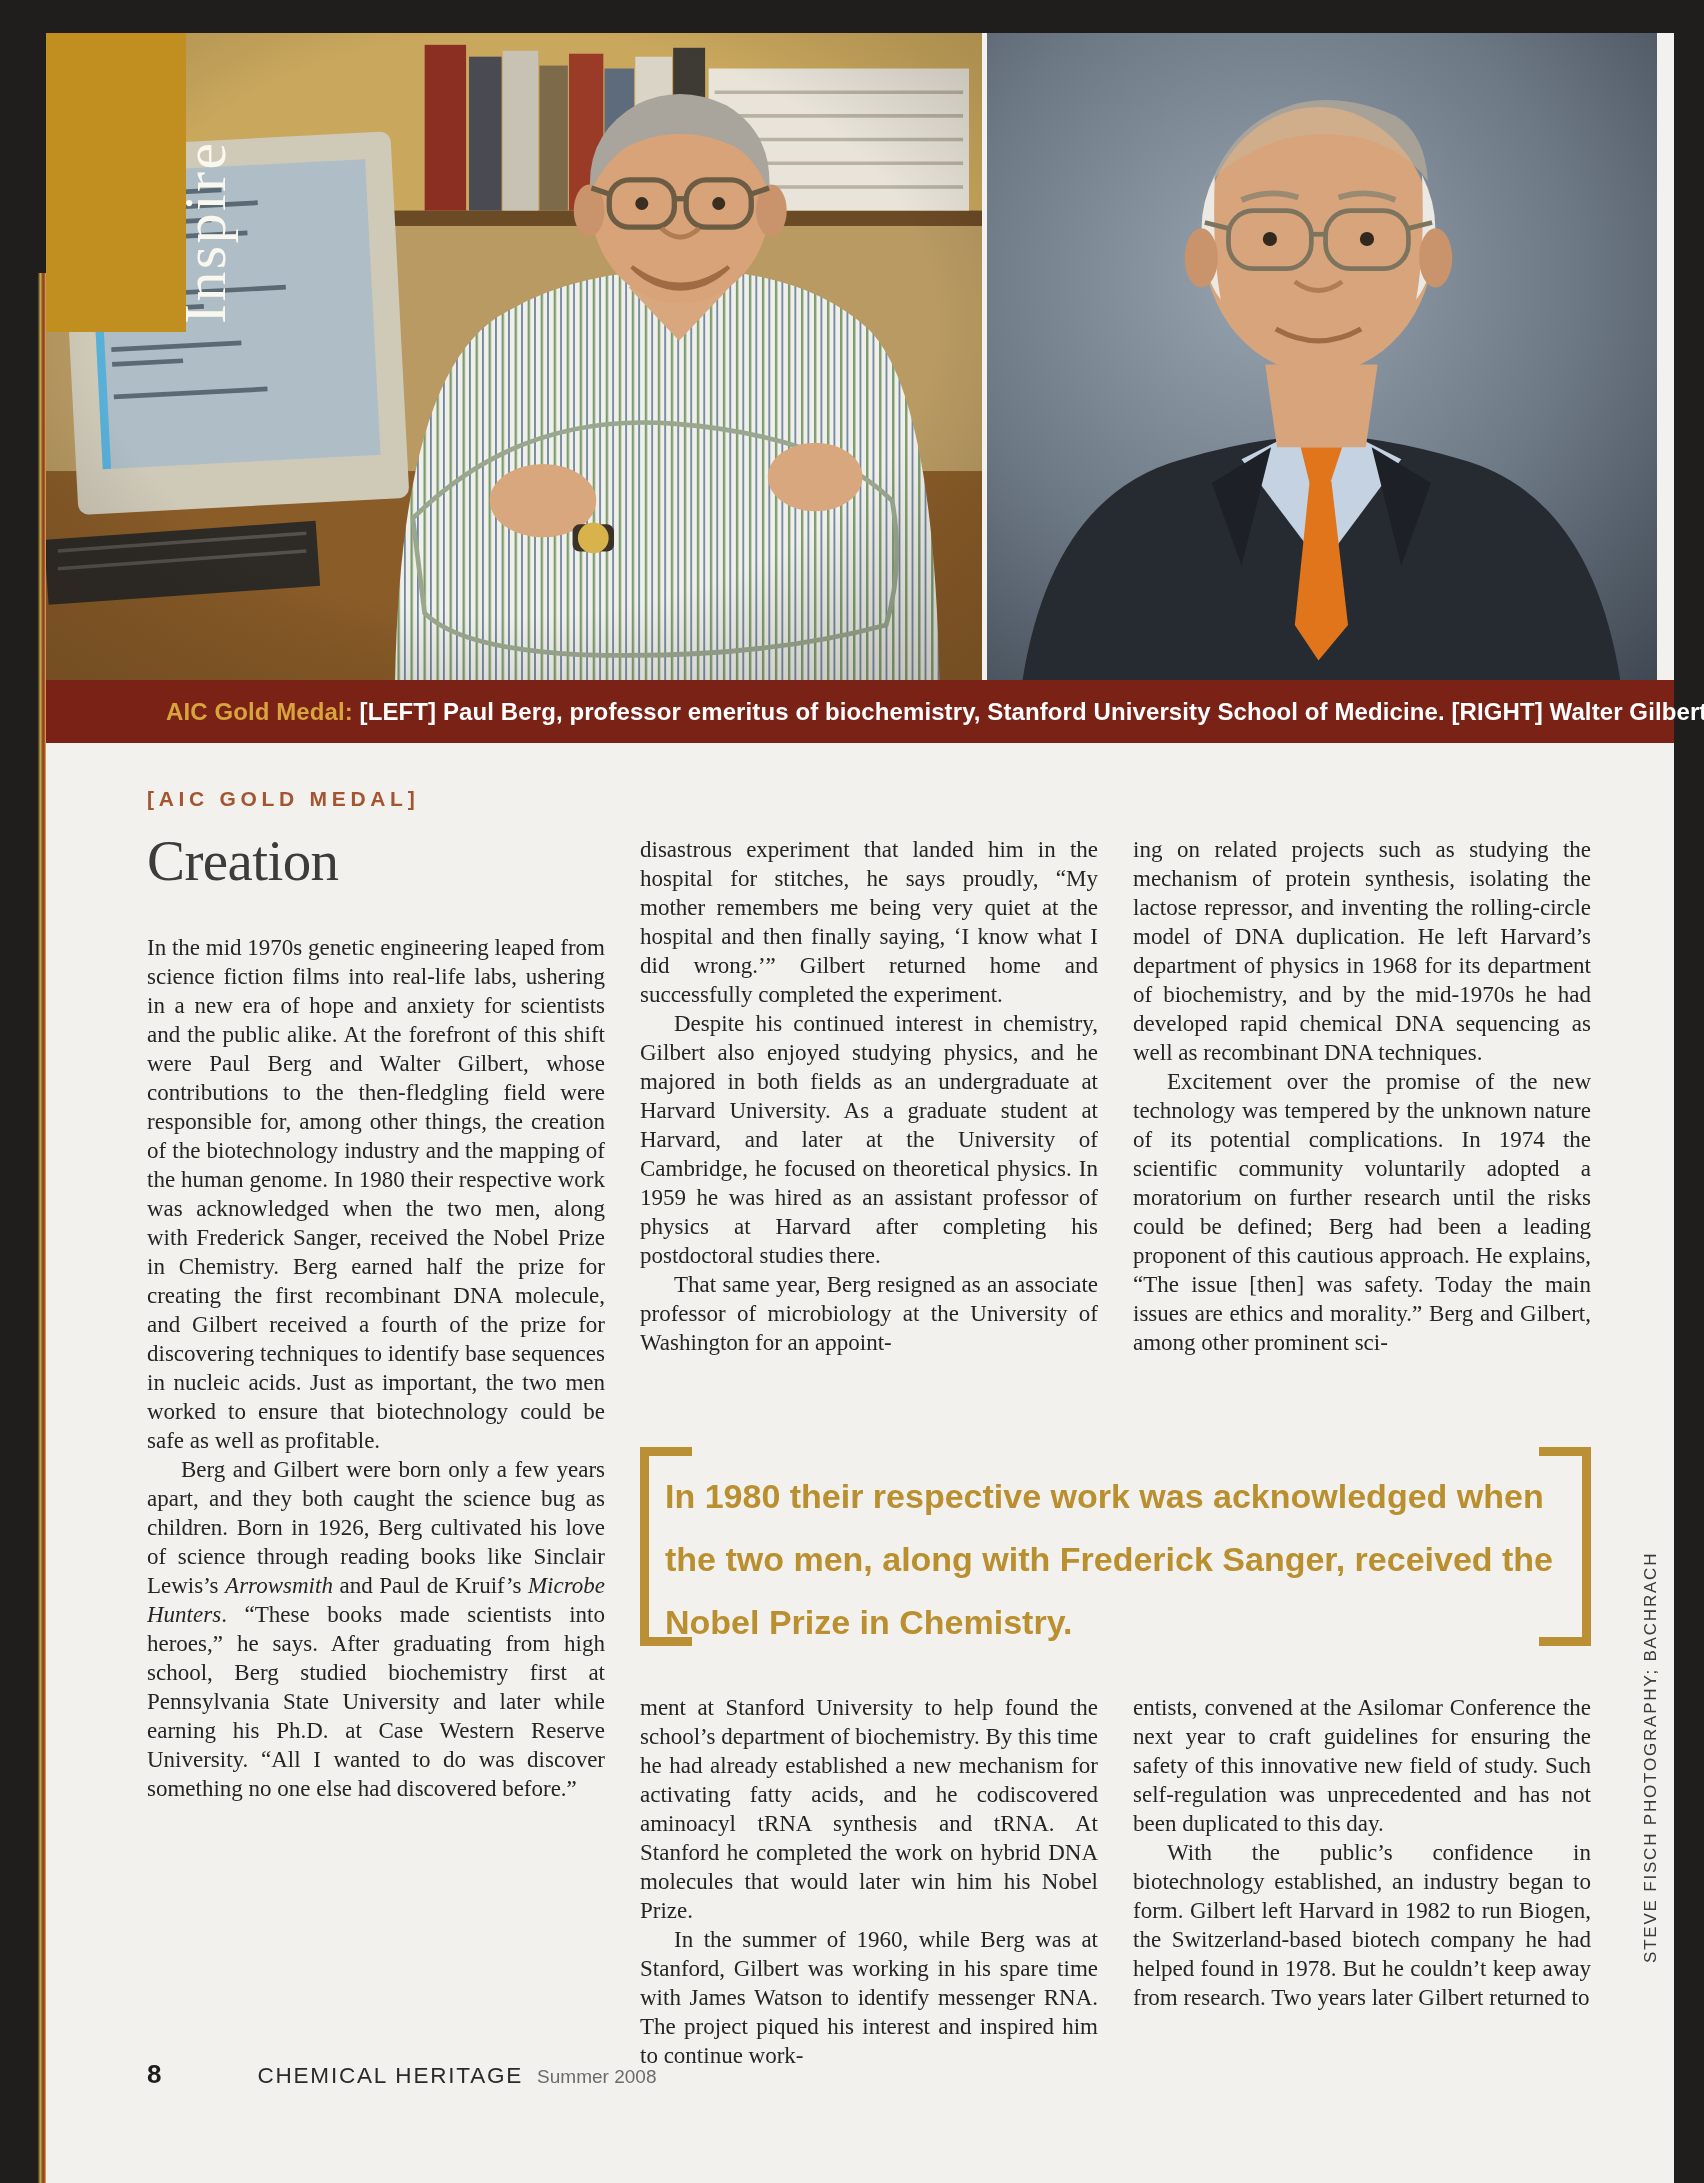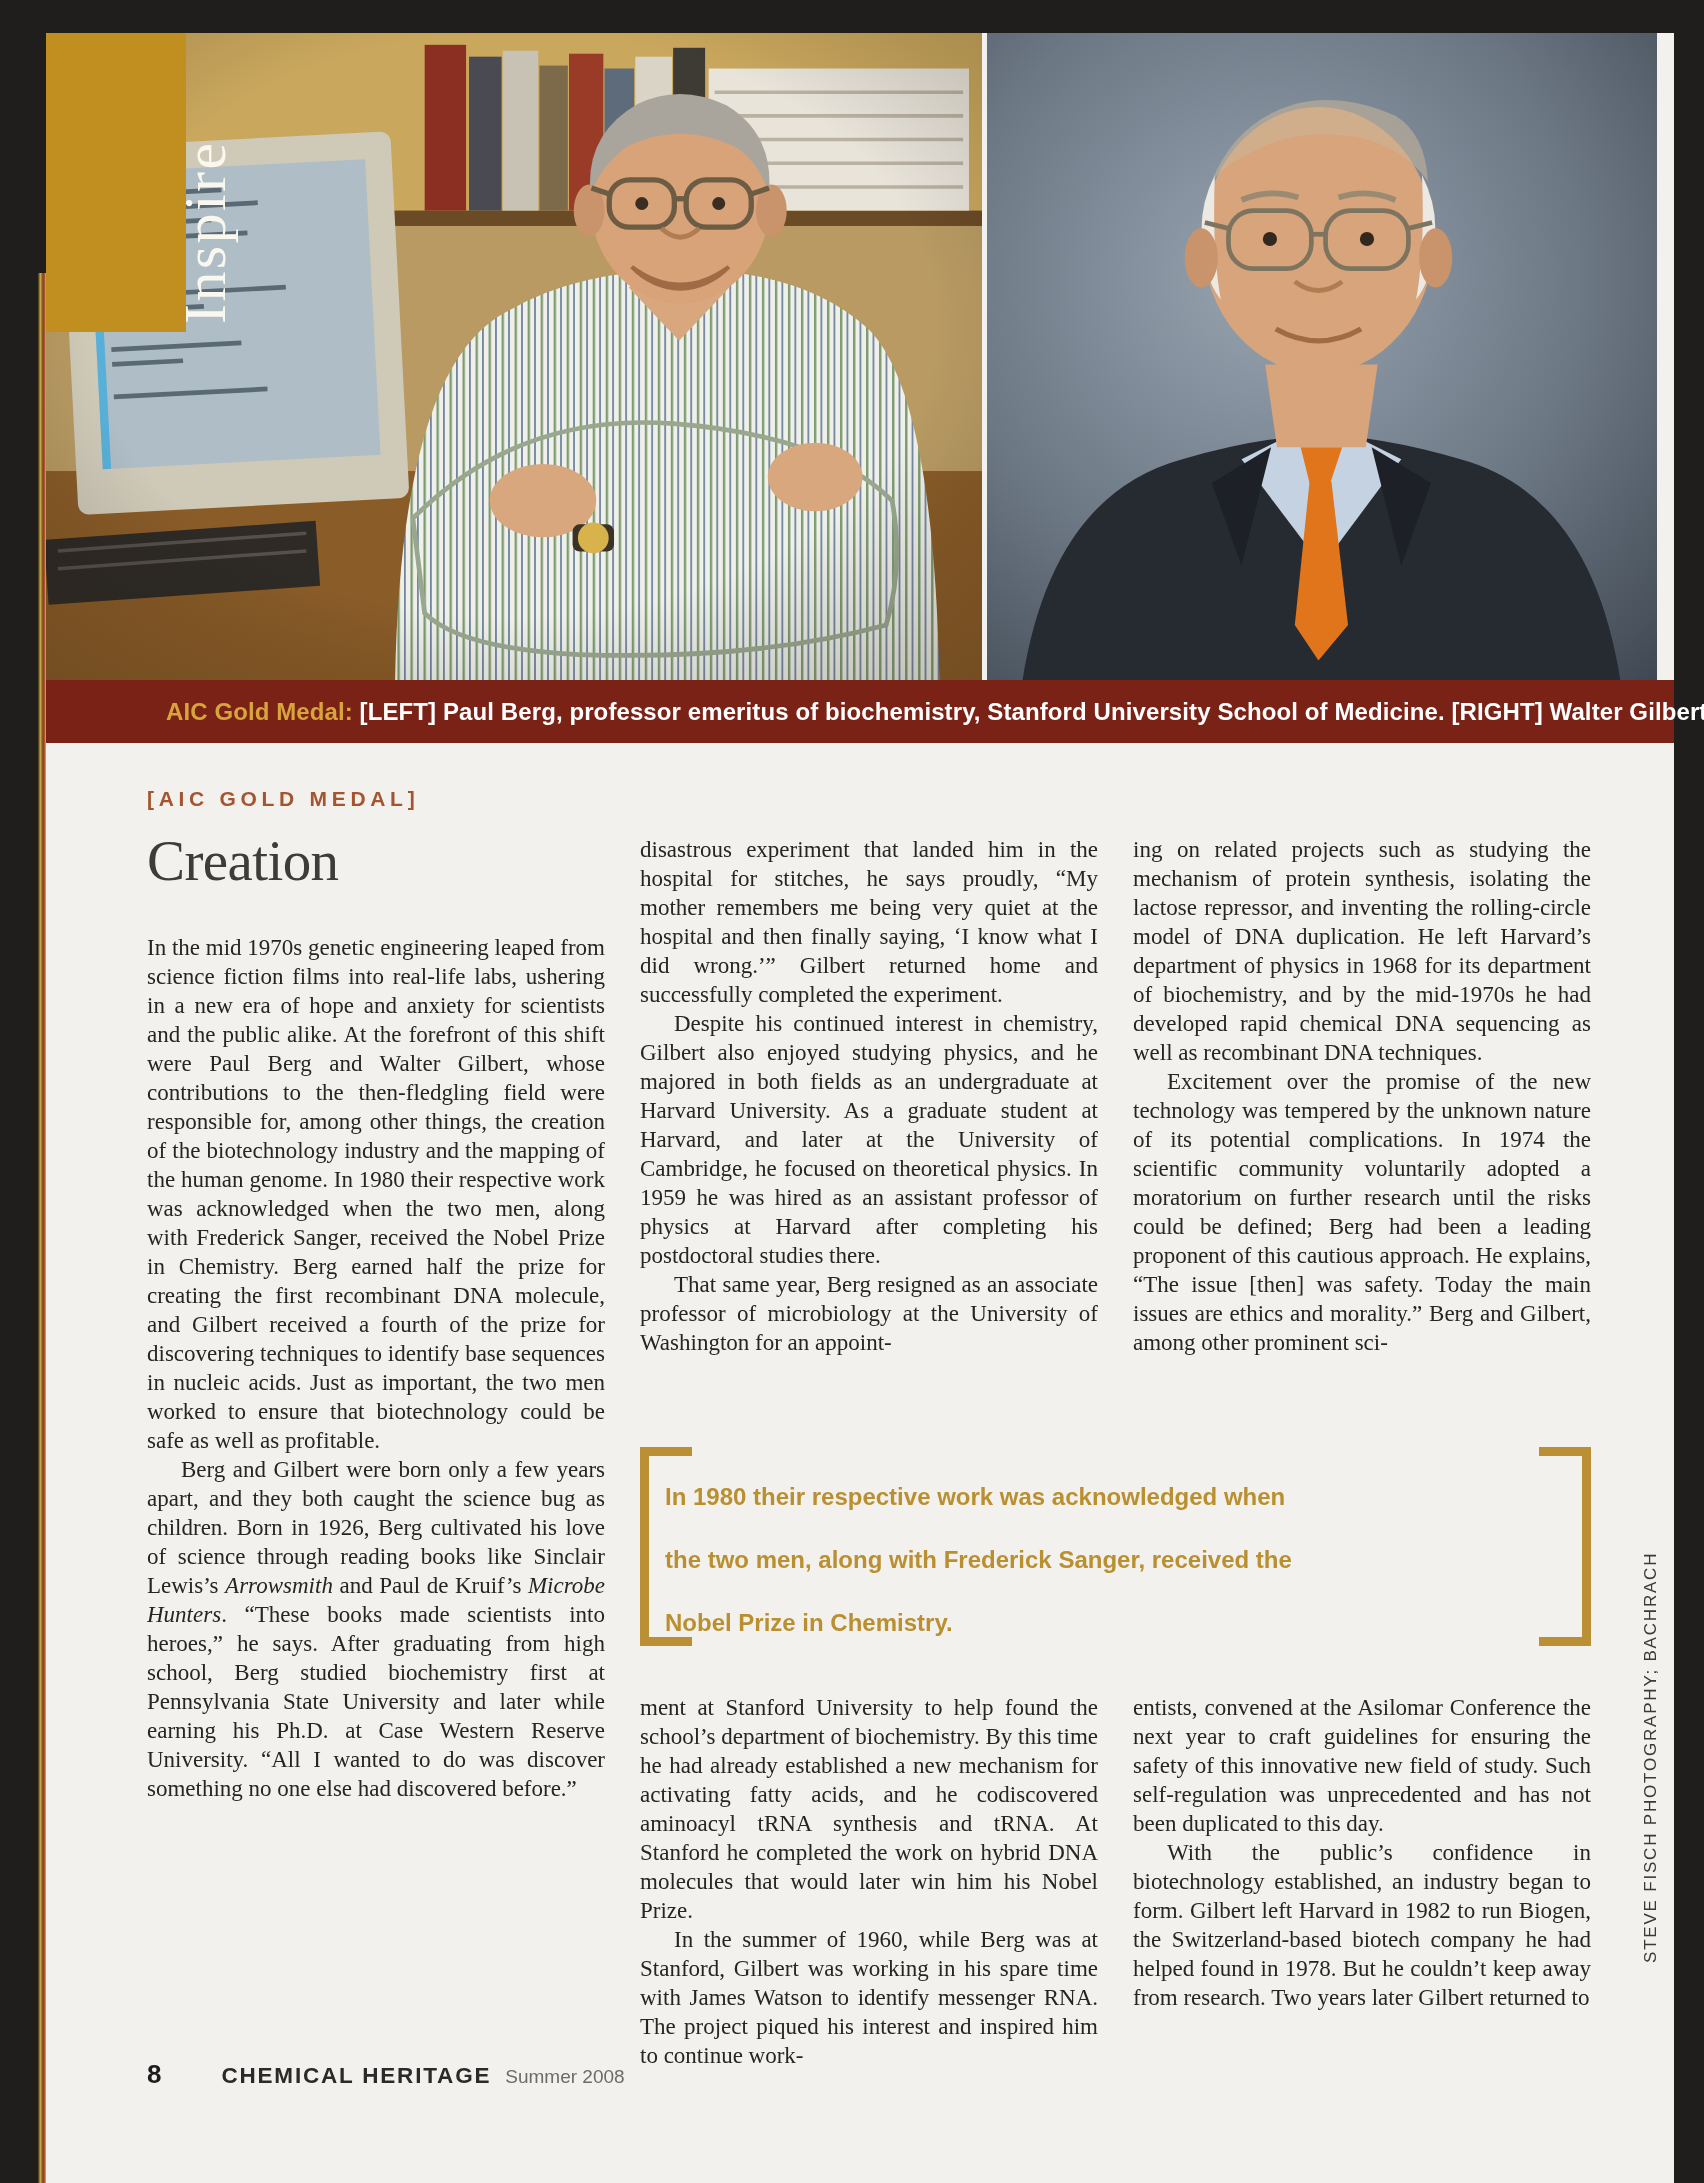--- a/index.html
+++ b/index.html
@@ -49,28 +49,28 @@
   .para .it{font-style:italic;}
 
   
   .pull-quote{position:absolute;left:594px;top:1414px;width:951px;height:199px;}
   .pq-bracket{position:absolute;top:0;bottom:0;width:43px;}
   .pq-bracket.left{left:0;border-left:9px solid #bb8f33;border-top:9.5px solid #bb8f33;
     border-bottom:9.5px solid #bb8f33;}
   .pq-bracket.right{right:0;border-right:9px solid #bb8f33;border-top:9.5px solid #bb8f33;
     border-bottom:9.5px solid #bb8f33;}
   .pq-text{position:absolute;left:25px;top:18px;right:53px;
-    font-family:"Liberation Sans",sans-serif;font-weight:700;font-size:24px;color:#b98f2f;}
+    font-family:"Liberation Sans",sans-serif;font-weight:700;font-size:34px;color:#b98f2f;}
   .qline{line-height:63px;white-space:nowrap;}
 
   
   .footer{position:absolute;left:101px;top:2026px;width:1445px;
     font-family:"Liberation Sans",sans-serif;display:flex;align-items:baseline;}
   .pageno{font-size:26px;font-weight:700;color:#1d1d1d;}
-  .mag{margin-left:60px;font-size:22.5px;font-weight:700;letter-spacing:1.8px;color:#2a2a2a;}
+  .mag{margin-left:96px;font-size:22.5px;font-weight:400;letter-spacing:1.8px;color:#2a2a2a;}
   .issue{margin-left:14px;font-size:19px;color:#6b6b6b;}
 
   
   .credit{position:absolute;left:1595px;top:1930px;transform:rotate(-90deg);
     transform-origin:0 0;font-family:"Liberation Sans",sans-serif;font-size:17px;
     letter-spacing:1.8px;color:#3a3a3a;white-space:nowrap;}
 </style>
 </head>
 <body>
 

